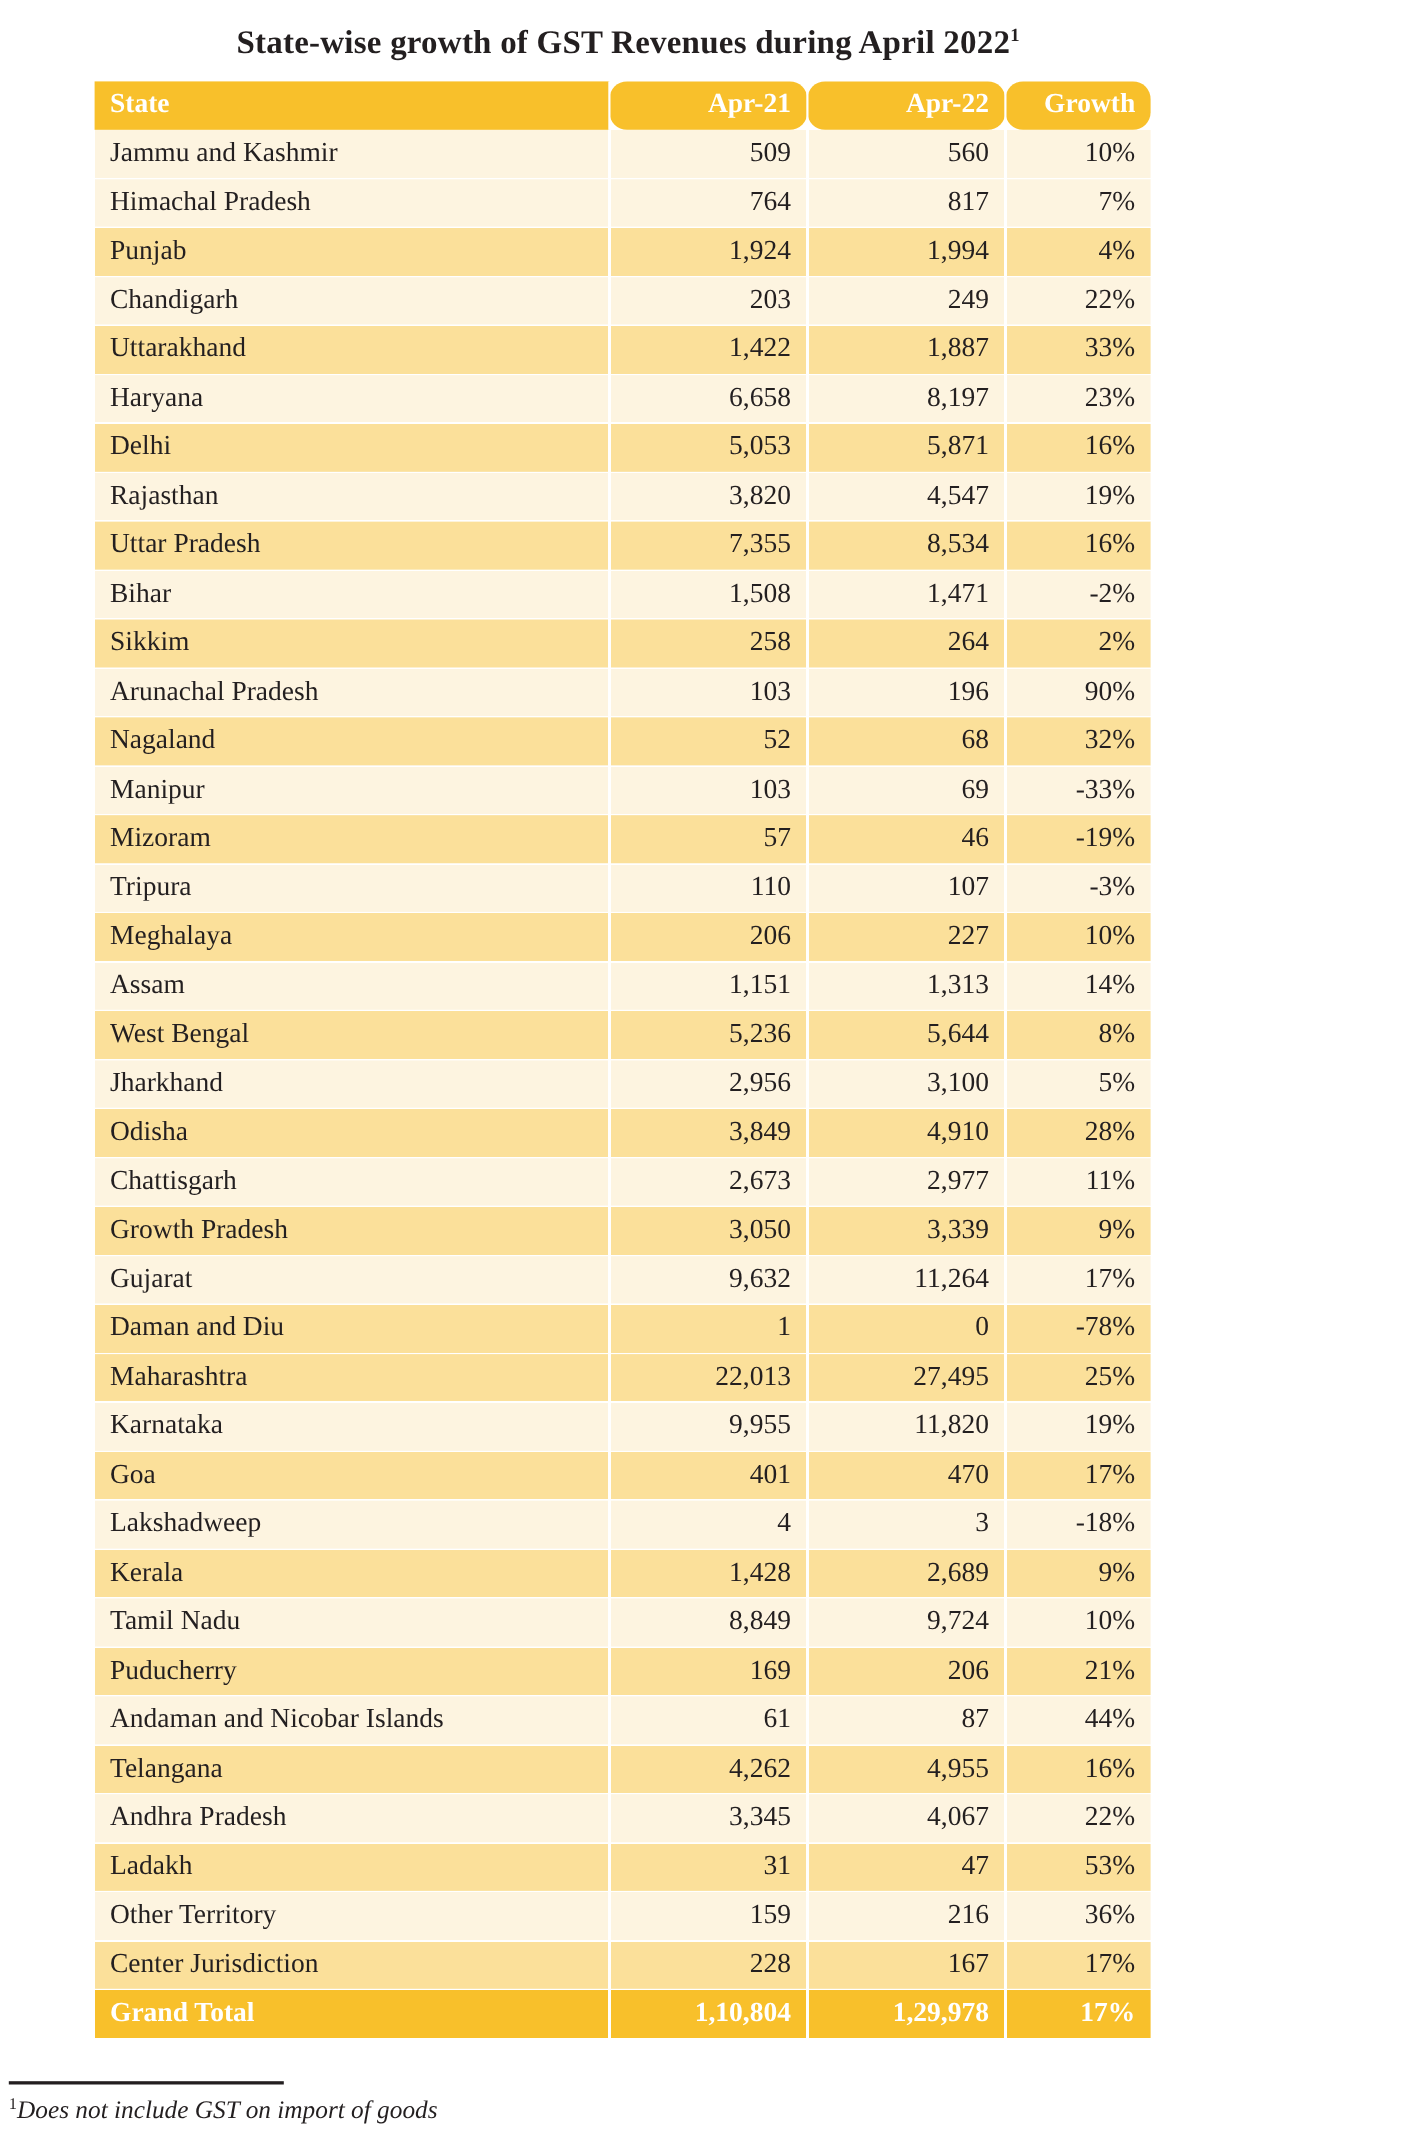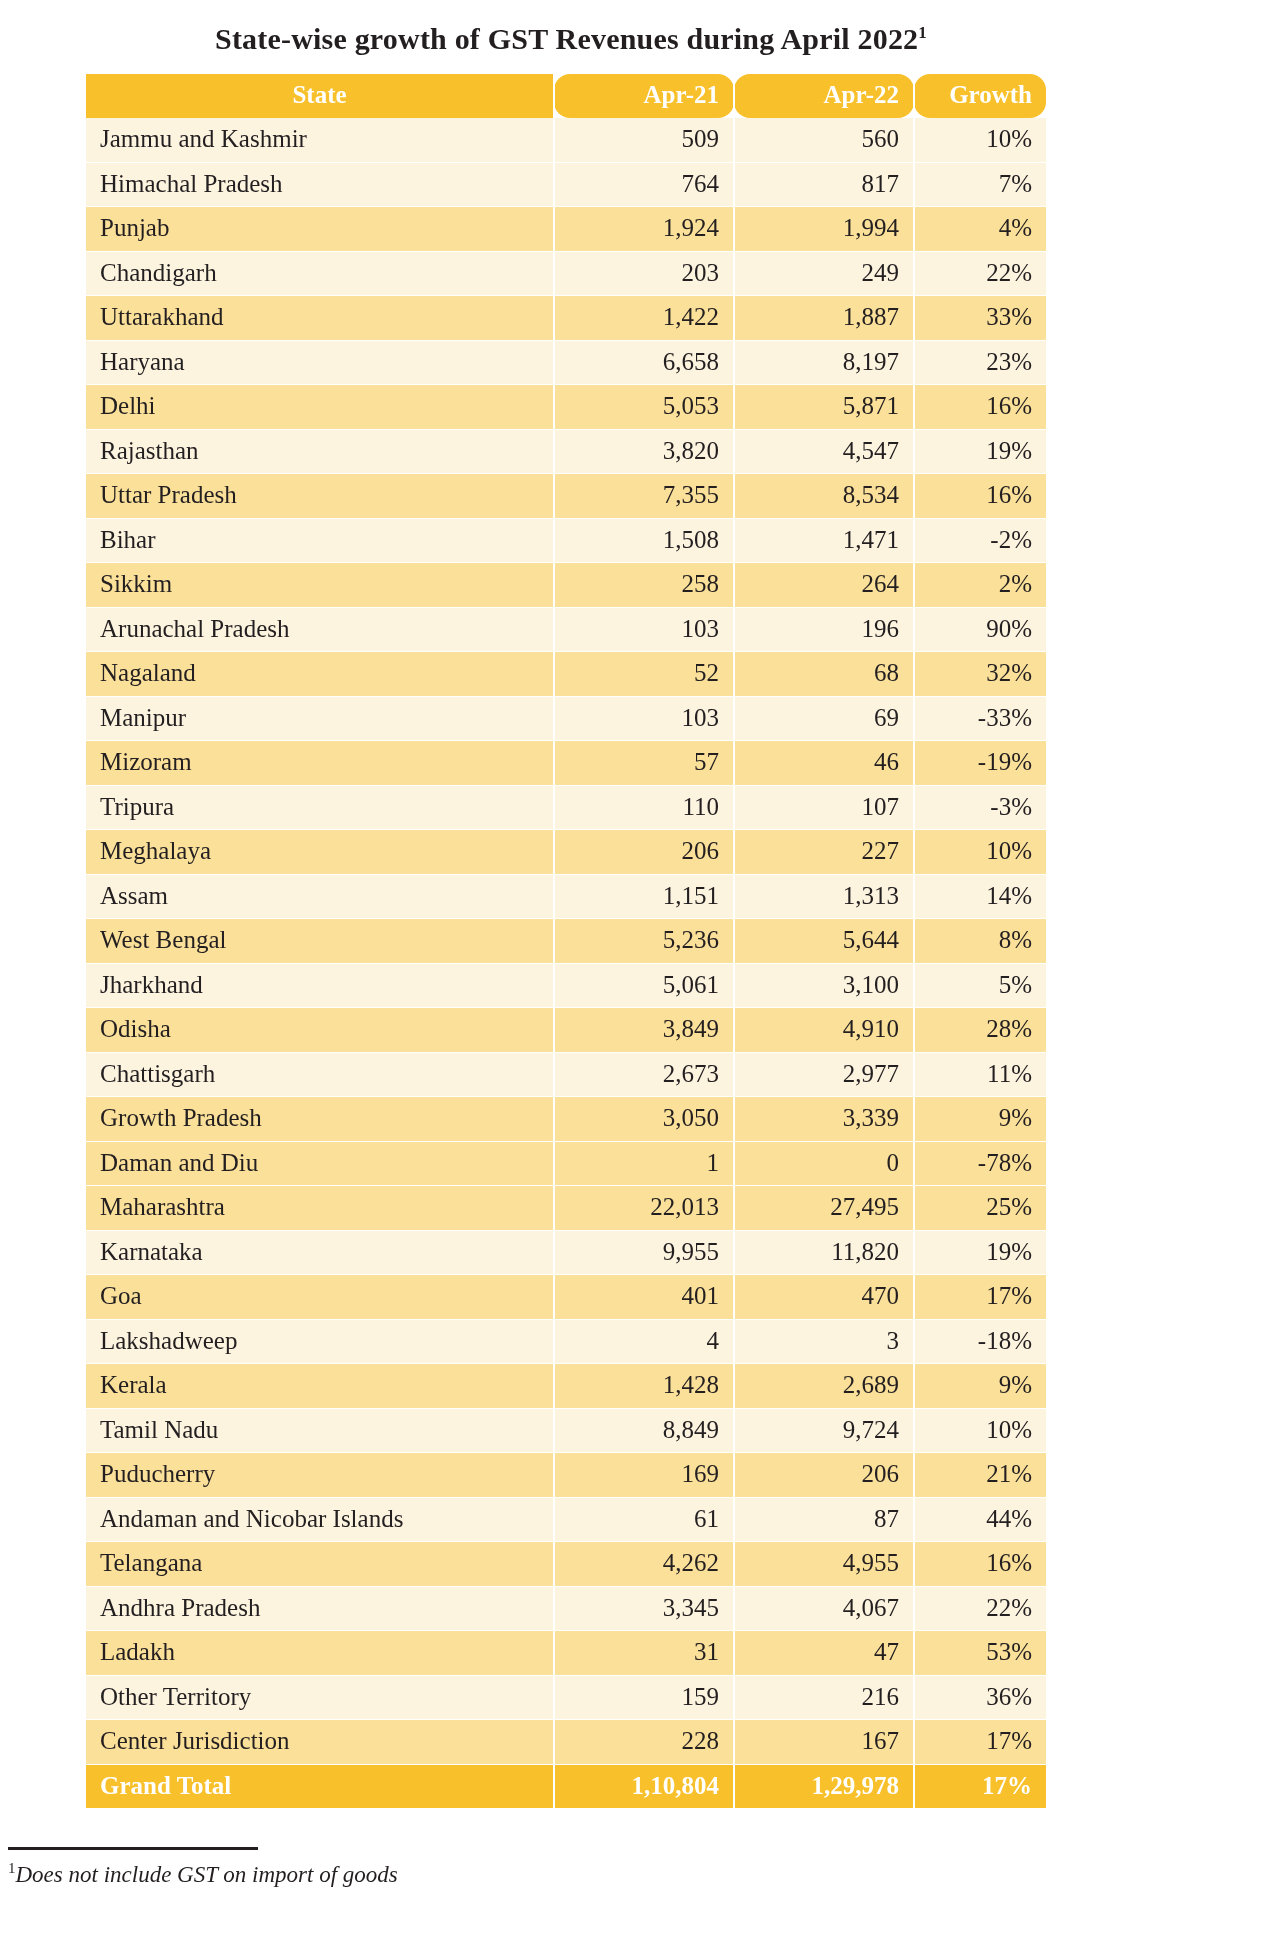--- a/index.html
+++ b/index.html
@@ -49,21 +49,21 @@
   table.gst col.c-apr21 { width: 180px; }
   table.gst col.c-apr22 { width: 180px; }
   table.gst col.c-growth { width: 132px; }
 
   table.gst thead th {
     background: #f8c02b;
     color: #ffffff;
     font-weight: bold;
     font-size: 25px;
     padding: 7px 14px 9px 14px;
-    text-align: center;
+    text-align: left;
     border-right: 2px solid #ffffff;
     white-space: nowrap;
   }
   table.gst thead th.num {
     text-align: right;
     border-radius: 16px;
   }
   table.gst thead th:last-child {
     border-right: none;
   }
@@ -246,41 +246,47 @@
           <td class="num">14%</td>
         </tr>
         <tr class="even">
           <td>West Bengal</td>
           <td class="num">5,236</td>
           <td class="num">5,644</td>
           <td class="num">8%</td>
         </tr>
         <tr class="odd">
           <td>Jharkhand</td>
-          <td class="num">5,061</td>
+          <td class="num">2,956</td>
           <td class="num">3,100</td>
           <td class="num">5%</td>
         </tr>
         <tr class="even">
           <td>Odisha</td>
           <td class="num">3,849</td>
           <td class="num">4,910</td>
           <td class="num">28%</td>
         </tr>
         <tr class="odd">
           <td>Chattisgarh</td>
           <td class="num">2,673</td>
           <td class="num">2,977</td>
           <td class="num">11%</td>
         </tr>
         <tr class="even">
           <td>Growth Pradesh</td>
           <td class="num">3,050</td>
           <td class="num">3,339</td>
           <td class="num">9%</td>
+        </tr>
+        <tr class="odd">
+          <td>Gujarat</td>
+          <td class="num">9,632</td>
+          <td class="num">11,264</td>
+          <td class="num">17%</td>
         </tr>
         <tr class="even">
           <td>Daman and Diu</td>
           <td class="num">1</td>
           <td class="num">0</td>
           <td class="num">-78%</td>
         </tr>
         <tr class="even">
           <td>Maharashtra</td>
           <td class="num">22,013</td>

